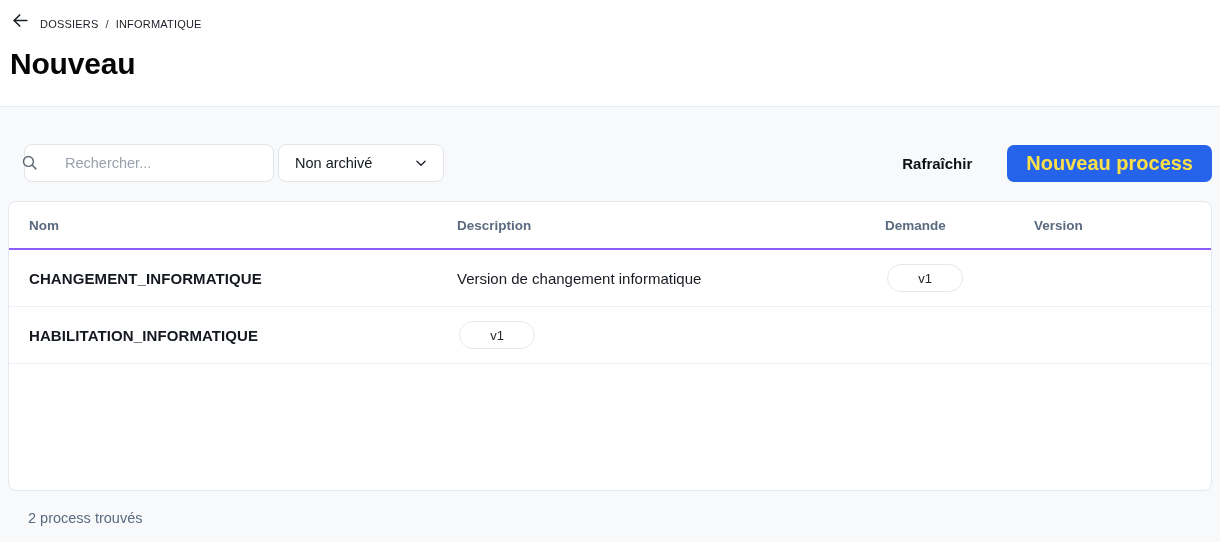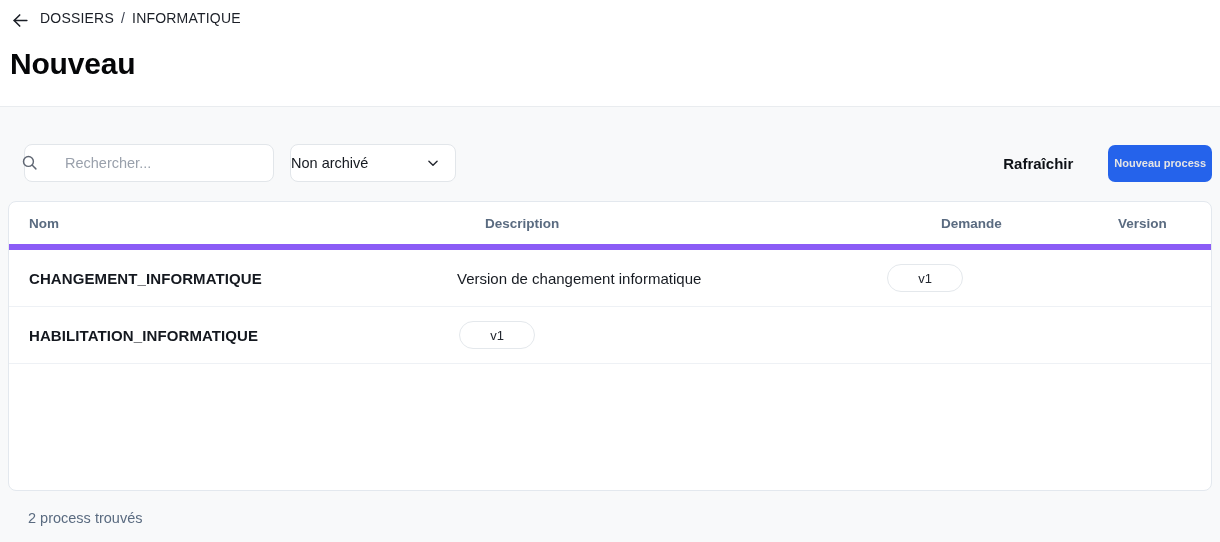--- a/index.html
+++ b/index.html
@@ -12,23 +12,23 @@
   }
 
   
   .header {
     height: 107px;
     background: #ffffff;
     border-bottom: 1px solid #e9ecef;
     padding: 10px 10px 0 10px;
   }
   .breadcrumb {
-    display: flex; align-items: flex-start;
+    display: flex; align-items: flex-end;
     gap: 10px;
-    font-size: 14px;
+    font-size: 11px;
     color: #1b1f27;
   }
   .breadcrumb .back-btn {
     width: 20px; height: 20px;
     display: flex; align-items: center; justify-content: center;
     cursor: pointer;
   }
   .breadcrumb .crumbs { display: flex; align-items: center; gap: 7px; letter-spacing: 0.2px; }
   .breadcrumb .crumb { cursor: pointer; }
   .breadcrumb .sep { color: #3a4150; }
@@ -65,51 +65,51 @@
     outline: none;
     margin-left: 16px;
   }
   .search-box input::placeholder { color: #9aa1ac; }
   .search-box .search-icon {
     position: absolute; left: 13px; top: 10px;
     width: 17px; height: 17px;
     pointer-events: none;
   }
   .filter-select {
-    margin-left: 32px;
+    margin-left: 20px;
     width: 166px; height: 38px;
     border: 1px solid #e2e6ea;
     border-radius: 8px;
     background: #ffffff;
     display: flex; align-items: center;
-    padding: 0 15px 0 0;
+    padding: 0 15px 0 16px;
     font-size: 14.5px;
     color: #14181f;
     cursor: pointer;
   }
   .filter-select .chevron { margin-left: auto; width: 14px; height: 14px; }
 
   .toolbar-right { margin-left: auto; display: flex; align-items: center; }
   .refresh-btn {
     background: none; border: none;
     font-family: inherit;
     font-size: 15px; font-weight: 600;
     color: #0e1116;
     margin-right: 35px;
     cursor: pointer;
   }
   .primary-btn {
     height: 37px;
-    padding: 0 6px;
+    padding: 0 19px;
     background: var(--primary-button, #2563eb);
-    color: #e5e5e5;
+    color: #fde047;
     border: none;
     border-radius: 7px;
     font-family: inherit;
-    font-size: 11px; font-weight: 700;
+    font-size: 20px; font-weight: 700;
     cursor: pointer;
   }
 
   
   .table-card {
     margin-top: 19px;
     width: 1204px; height: 290px;
     background: #ffffff;
     border: 1px solid #e3e8ee;
     border-radius: 8px;
@@ -117,25 +117,24 @@
     display: flex; flex-direction: column;
   }
   .trow, .thead-row {
     display: grid;
     grid-template-columns: 428px 428px 149px 1fr;
     padding: 0 20px;
     align-items: center;
   }
   .thead-row {
     height: 48px;
-    border-bottom: 6px solid #8b5cf6;
+    border-bottom: 2px solid #8b5cf6;
     font-size: 13.5px;
     font-weight: 600;
     color: #5a6b80;
-    gap: 28px;
   }
   .trow {
     height: 57px;
     border-bottom: 1px solid #eef1f5;
     background: #ffffff;
     cursor: pointer;
   }
   .td.name { font-size: 15px; font-weight: 600; color: #14181f; letter-spacing: 0.1px; }
   .td.desc { font-size: 15px; font-weight: 400; color: #171b22; }
 

